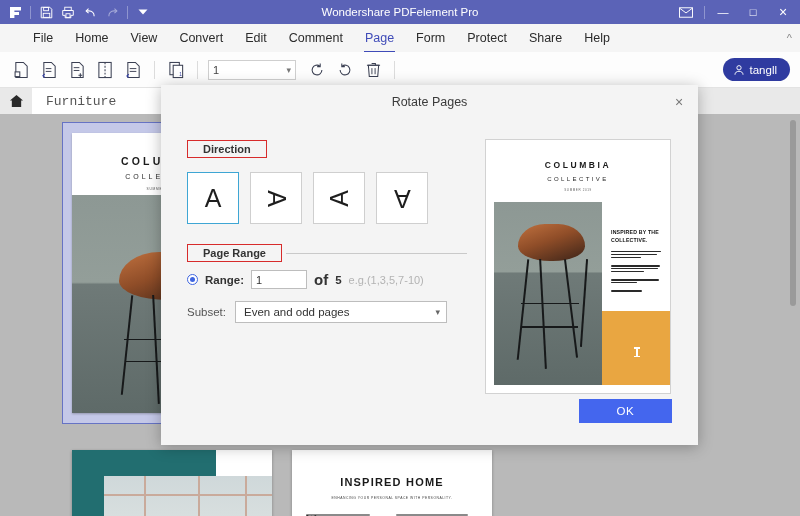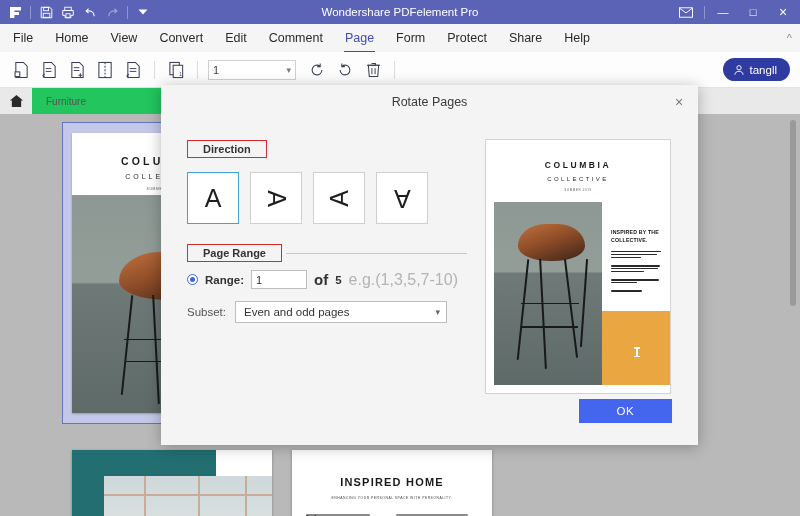--- a/index.html
+++ b/index.html
@@ -32,21 +32,21 @@
   }
   .tb-btn {
     width:30px; height:24px; display:flex; align-items:center; justify-content:center;
     color:#fff;
   }
 
   
   .menubar {
     position:absolute; left:0; top:24px; width:800px; height:28px;
     background:#f5f5f5; display:flex; align-items:center;
-    padding-left:2px; font-size:12.5px; color:#2b2b2b;
+    padding-left:22px; font-size:12.5px; color:#2b2b2b;
   }
   .menu-item { padding:4px 11px; position:relative; white-space:nowrap; }
   .menu-item.active { color:#3f4bb8; }
   .menu-item.active::after {
     content:""; position:absolute; left:10px; right:10px; bottom:-3px;
     height:1.5px; background:#3f4bb8;
   }
   .menu-collapse {
     position:absolute; right:8px; top:8px; color:#888; font-size:11px;
   }
@@ -76,24 +76,24 @@
 
   
   .tabstrip {
     position:absolute; left:0; top:88px; width:800px; height:26px;
     background:#e9e9e9; display:flex; align-items:flex-end;
   }
   .home-tab {
     width:32px; height:26px; display:flex; align-items:center; justify-content:center;
   }
   .doc-tab {
-    height:26px; min-width:150px; background:#22c55e;
+    height:26px; min-width:150px; background:#ffffff;
     border-right:1px solid #d5d5d5;
     display:flex; align-items:center; padding-left:14px;
-    font-size:10px; color:#555;
+    font-size:13px; color:#555;font-family:Liberation Mono, monospace;
   }
 
   
   .workspace {
     position:absolute; left:0; top:114px; width:800px; height:402px;
     background:#b9b9b9; overflow:hidden;
   }
   .scrollbar-track {
     position:absolute; right:0; top:0; width:14px; height:402px; background:#b9b9b9;
   }
@@ -201,21 +201,21 @@
     background:#fff; display:inline-flex; align-items:center; justify-content:center;
   }
   .radio.on { border-color:#3f66e0; }
   .radio.on::after { content:""; width:5px; height:5px; border-radius:50%; background:#3f66e0; }
   .txt-input {
     width:56px; height:19px; border:1px solid #bdbdbd; background:#fff;
     font-size:11px; color:#333; padding:0 4px; display:flex; align-items:center;
   }
   .of-lbl { font-size:15px; color:#333; }
   .total { font-size:11.5px; color:#333; }
-  .hint { font-size:16px; color:#b3b3b3; }
+  .hint { font-size:11px; color:#b3b3b3; }
   .subset-row { display:flex; align-items:center; gap:9px; margin-top:12px; }
   .subset-lbl { font-size:11.5px; color:#555; }
   .select {
     width:212px; height:22px; background:#fff; border:1px solid #bdbdbd;
     display:flex; align-items:center; justify-content:space-between;
     padding:0 6px 0 8px; font-size:11.5px; color:#333;
   }
   .select .chev { color:#666; font-size:9px; }
 
   

